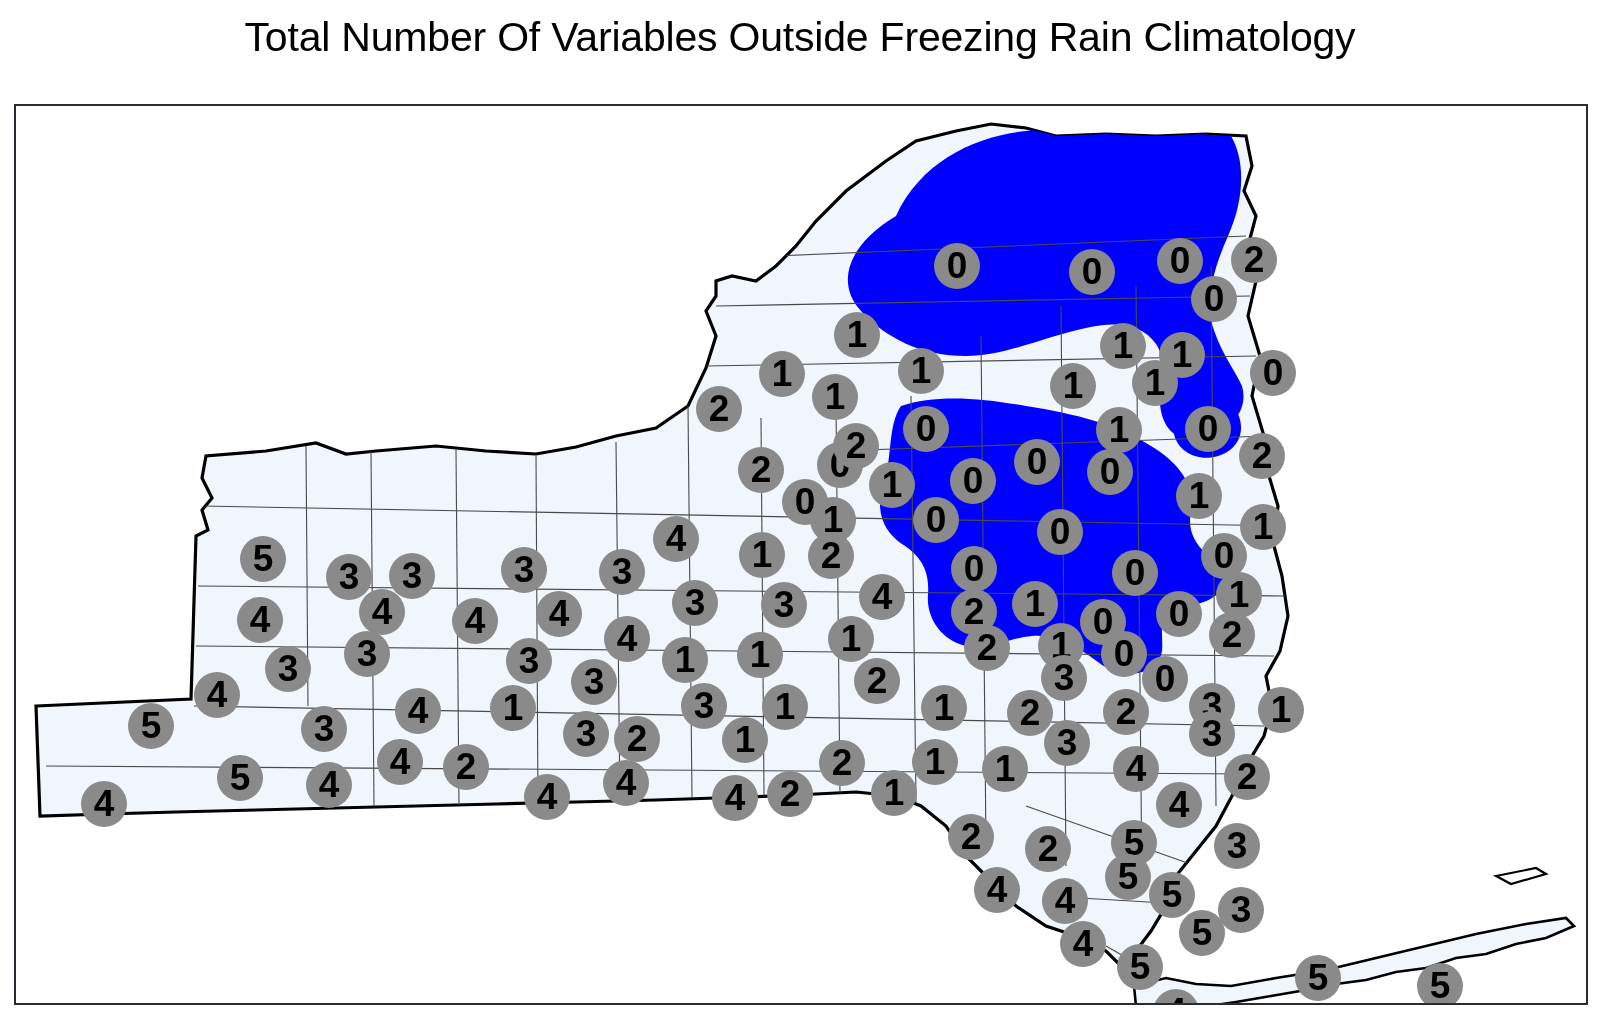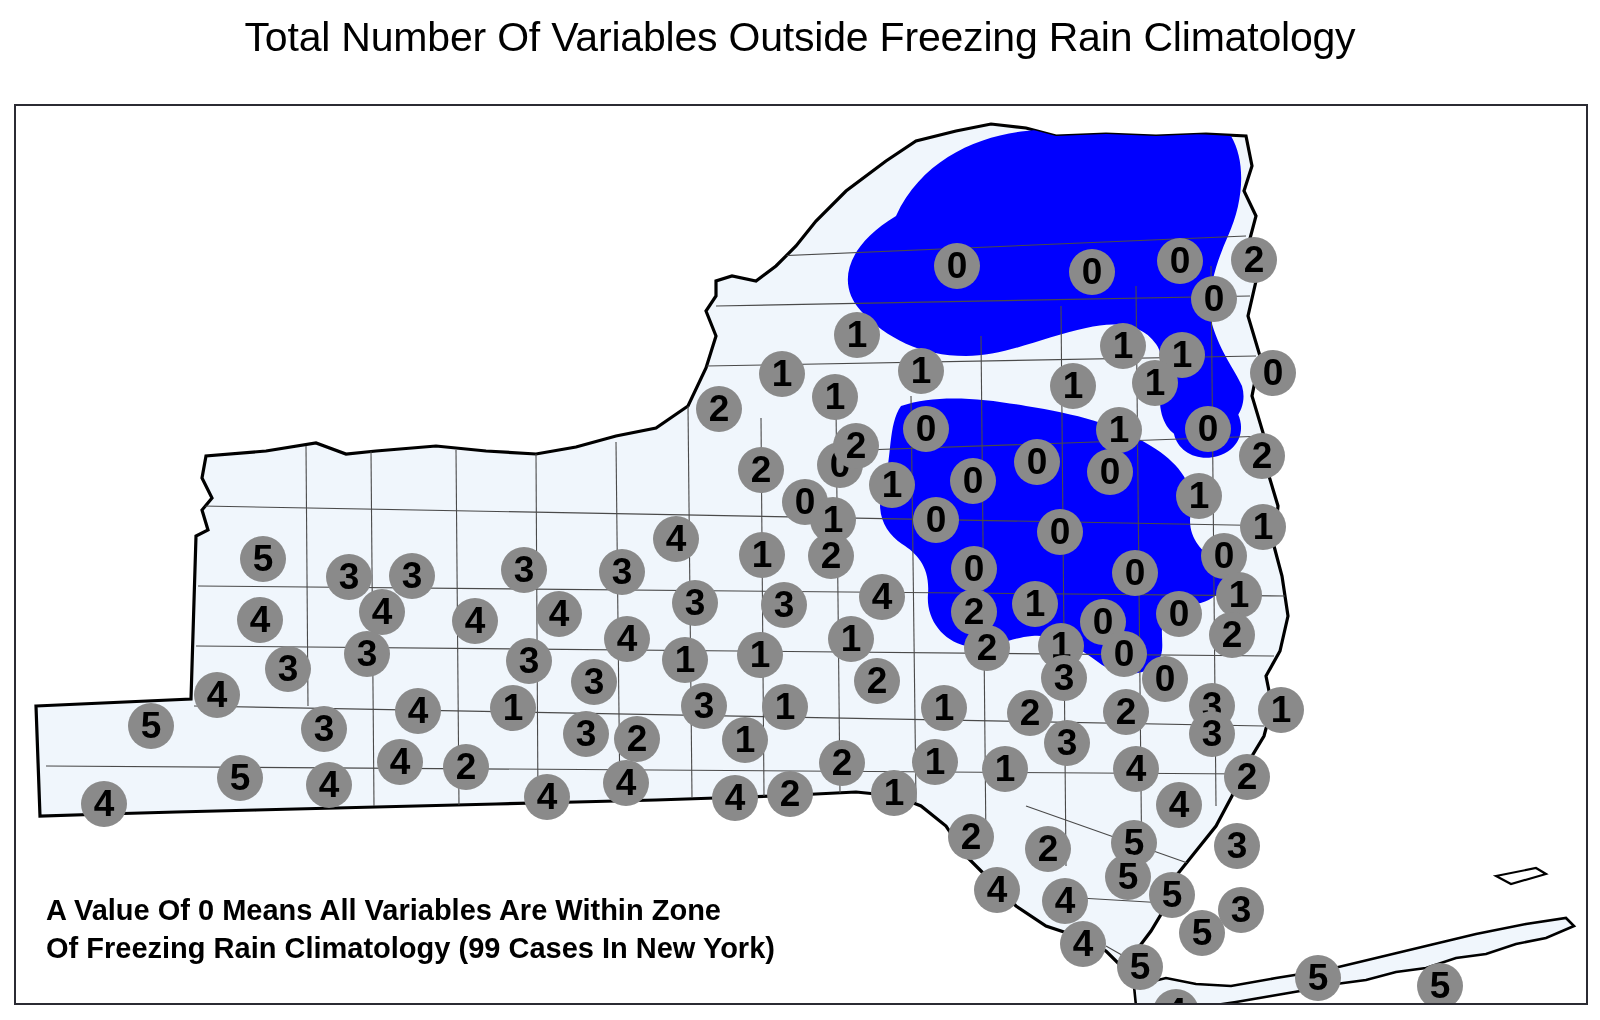--- a/index.html
+++ b/index.html
@@ -245,18 +245,16 @@
         <div class="marker" style="left: 1156px; top: 789px; background: rgb(138, 138, 138); color: rgb(0, 0, 0);">5</div>
         <div class="marker" style="left: 1225px; top: 804px; background: rgb(138, 138, 138); color: rgb(0, 0, 0);">3</div>
         <div class="marker" style="left: 1067px; top: 838px; background: rgb(138, 138, 138); color: rgb(0, 0, 0);">4</div>
         <div class="marker" style="left: 1186px; top: 827px; background: rgb(138, 138, 138); color: rgb(0, 0, 0);">5</div>
         <div class="marker" style="left: 1124px; top: 861px; background: rgb(138, 138, 138); color: rgb(0, 0, 0);">5</div>
         <div class="marker" style="left: 1160px; top: 906px; background: rgb(138, 138, 138); color: rgb(0, 0, 0);">4</div>
         <div class="marker" style="left: 1302px; top: 872px; background: rgb(138, 138, 138); color: rgb(0, 0, 0);">5</div>
         <div class="marker" style="left: 1424px; top: 880px; background: rgb(138, 138, 138); color: rgb(0, 0, 0);">5</div>
       </div>
 
-    <div id="note">A Value Of 0 Means All Variables Are Within Zone
-Of Freezing Rain Climatology (99 Cases In New York)</div>
 
   </div>
 
 </div>
 
 </body></html>

